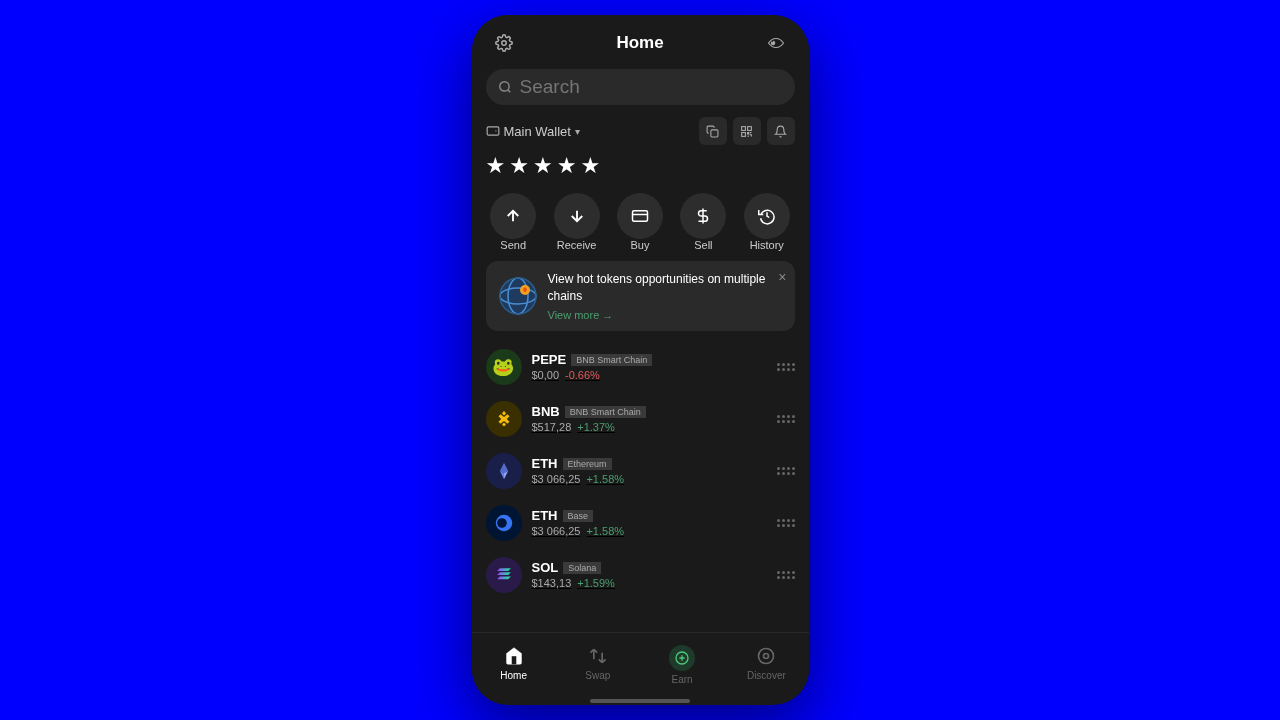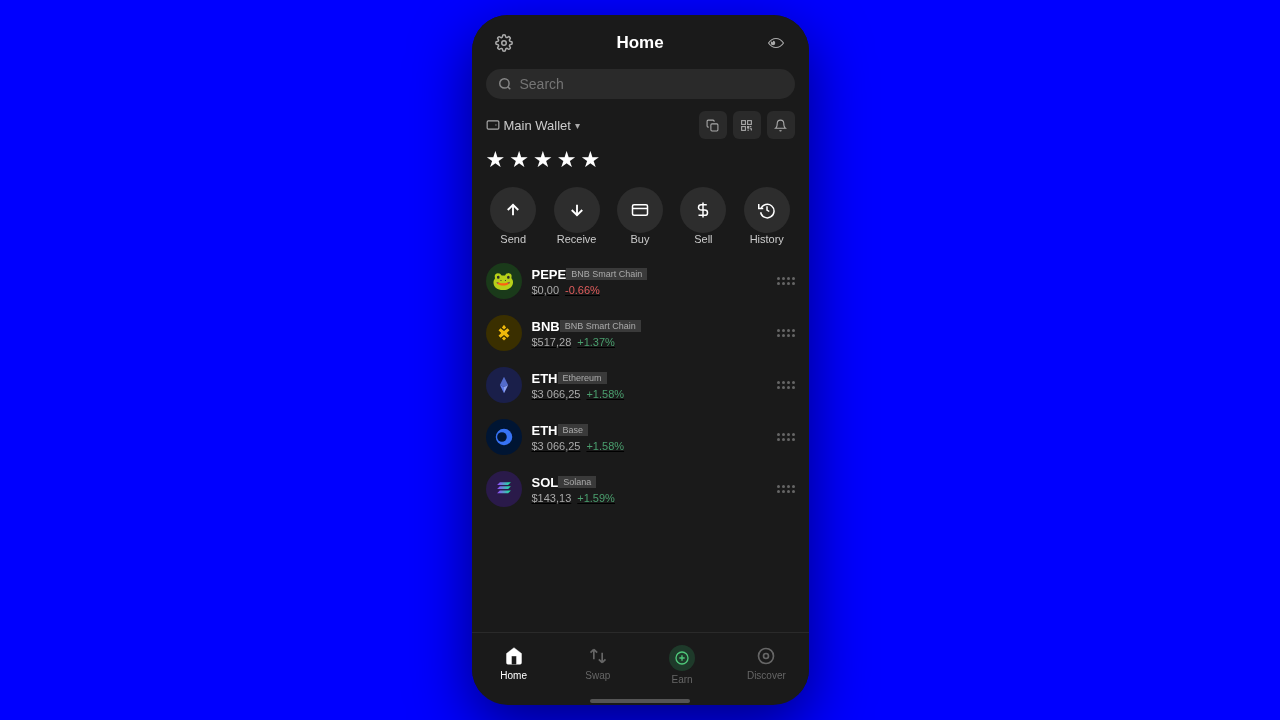--- a/index.html
+++ b/index.html
@@ -51,21 +51,21 @@
       display: flex;
       align-items: center;
       padding: 7px 12px;
       gap: 8px;
     }
     .search-bar input {
       background: transparent;
       border: none;
       outline: none;
       color: #ec4899;
-      font-size: 14px;
+      font-size: 19px;
       flex: 1;
     }
     .wallet-row {
       display: flex;
       align-items: center;
       justify-content: space-between;
       padding: 4px 14px;
     }
     .wallet-name {
       display: flex;
@@ -199,20 +199,21 @@
       justify-content: center;
       font-size: 14px;
       overflow: hidden;
     }
     .token-info {
       flex: 1;
     }
     .token-name-row {
       display: flex;
       align-items: center;
+      gap: 5px;
       margin-bottom: 2px;
     }
     .token-name {
       color: #ffffff;
       font-size: 13px;
       font-weight: 600;
     }
     .token-chain-badge {
       background: #3a3a3a;
       color: #aaa;
@@ -403,20 +404,37 @@
         <svg width="18" height="18" viewBox="0 0 24 24" fill="none" stroke="white" stroke-width="2">
           <polyline points="1 4 1 10 7 10"></polyline>
             <path d="M3.51 15a9 9 0 1 0 .49-4.85"></path>
           <polyline points="12 7 12 12 15 14"></polyline>
         </svg>
       </div>
       <span class="action-label">History</span>
     </div>
   </div>
 
+  <div class="promo-banner">
+    <div class="promo-icon">
+      <svg width="40" height="40" viewBox="0 0 40 40">
+        <circle cx="20" cy="20" r="18" fill="#1e3a5f"></circle>
+        <ellipse cx="20" cy="20" rx="10" ry="18" fill="none" stroke="#4a8fd4" stroke-width="1.5"></ellipse>
+        <ellipse cx="20" cy="20" rx="18" ry="8" fill="none" stroke="#4a8fd4" stroke-width="1.5"></ellipse>
+        <circle cx="20" cy="20" r="18" fill="none" stroke="#2a5f8f" stroke-width="1.5"></circle>
+        <circle cx="27" cy="14" r="5" fill="#f4a020"></circle>
+        <path d="M25 13 L27 11 L29 13 L28 16 L26 16 Z" fill="#e8530a"></path>
+      </svg>
+    </div>
+    <div class="promo-text">
+      <div class="promo-title">View hot tokens opportunities on multiple chains</div>
+      <div class="promo-link">View more →</div>
+    </div>
+    <div class="promo-close">×</div>
+  </div>
 
 
   <div class="token-list">
 
     <div class="token-item">
       <div class="token-avatar" style="background:#1a3a1a;">
         <span style="font-size:18px;">🐸</span>
       </div>
       <div class="token-info">
         <div class="token-name-row">

